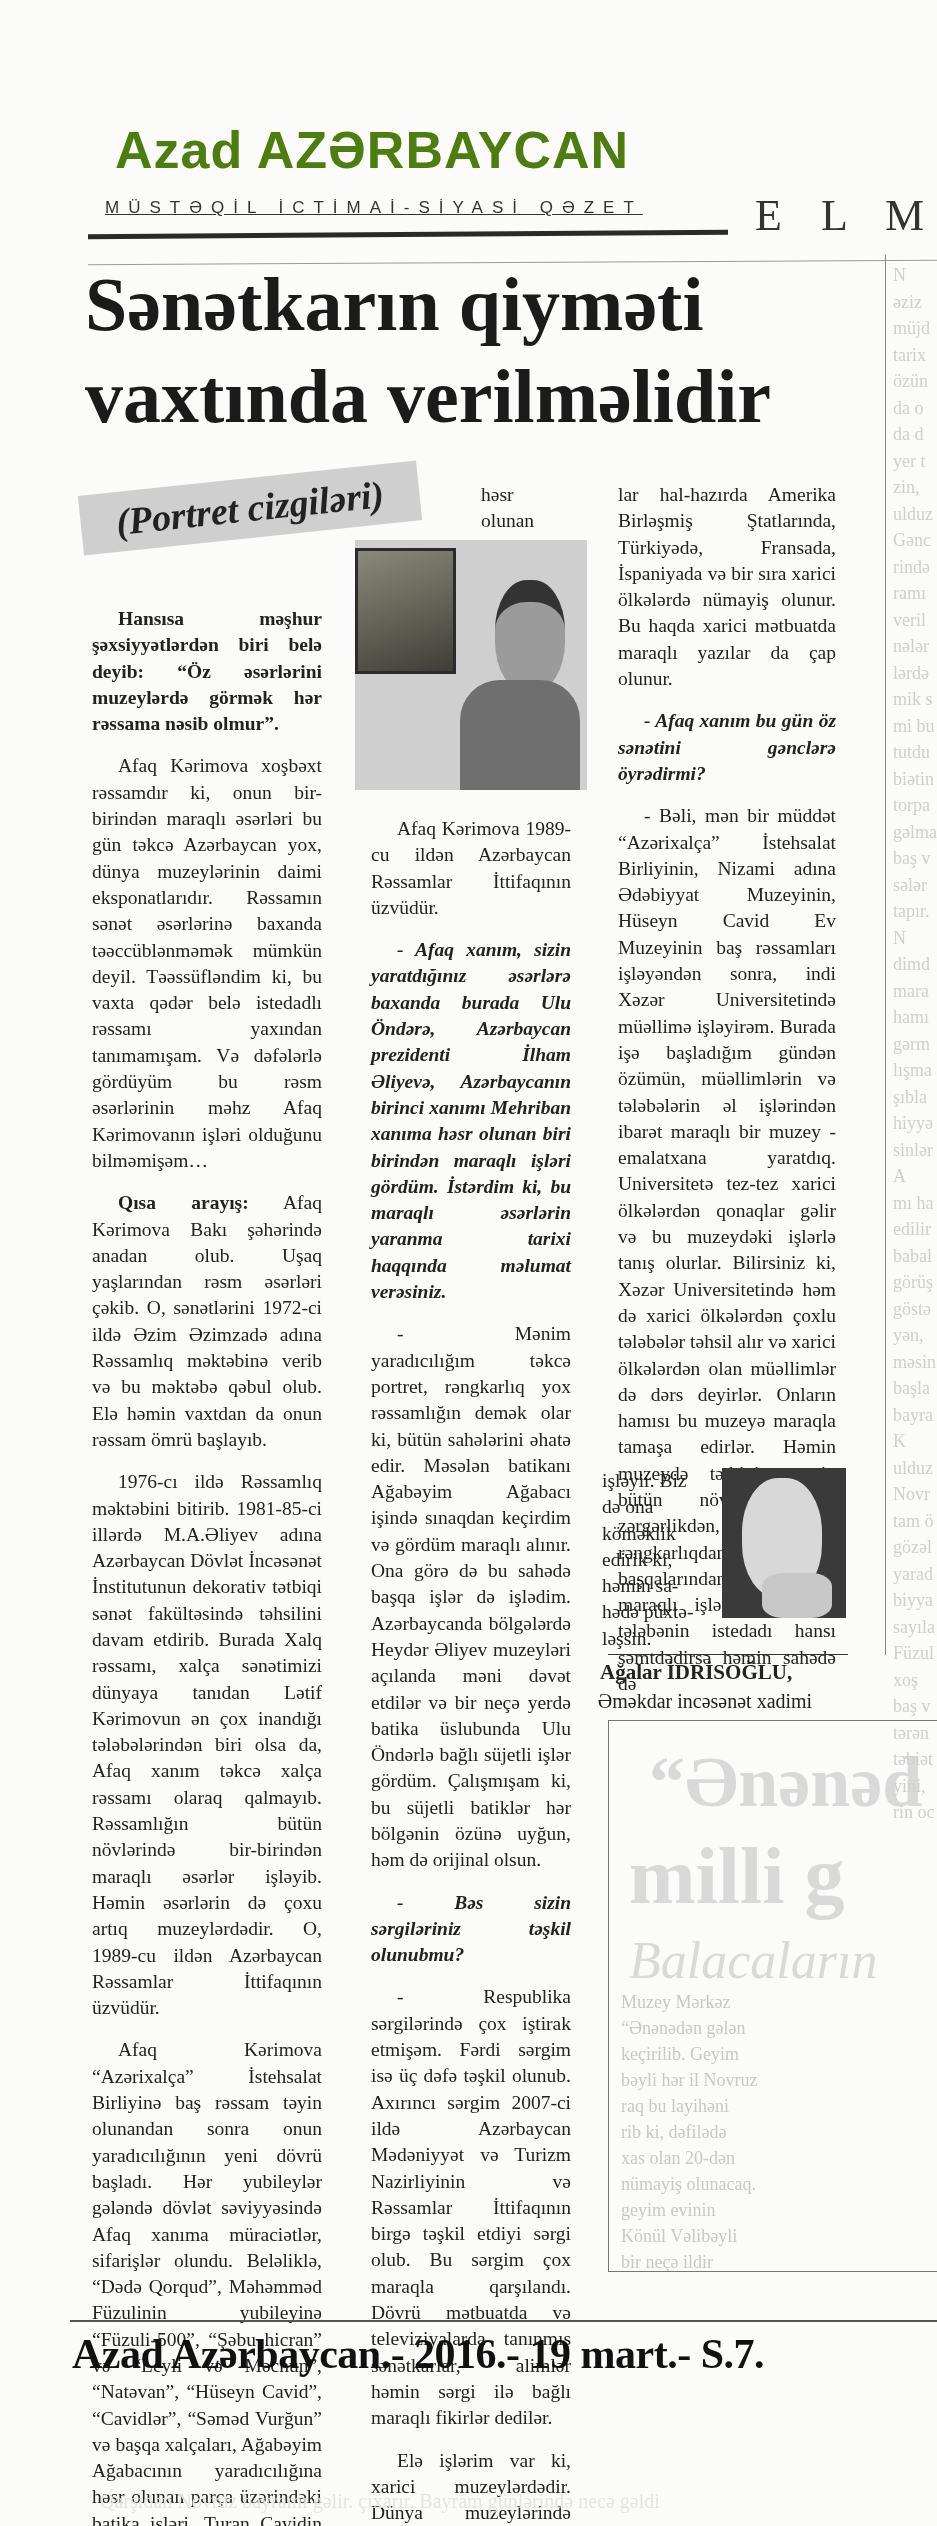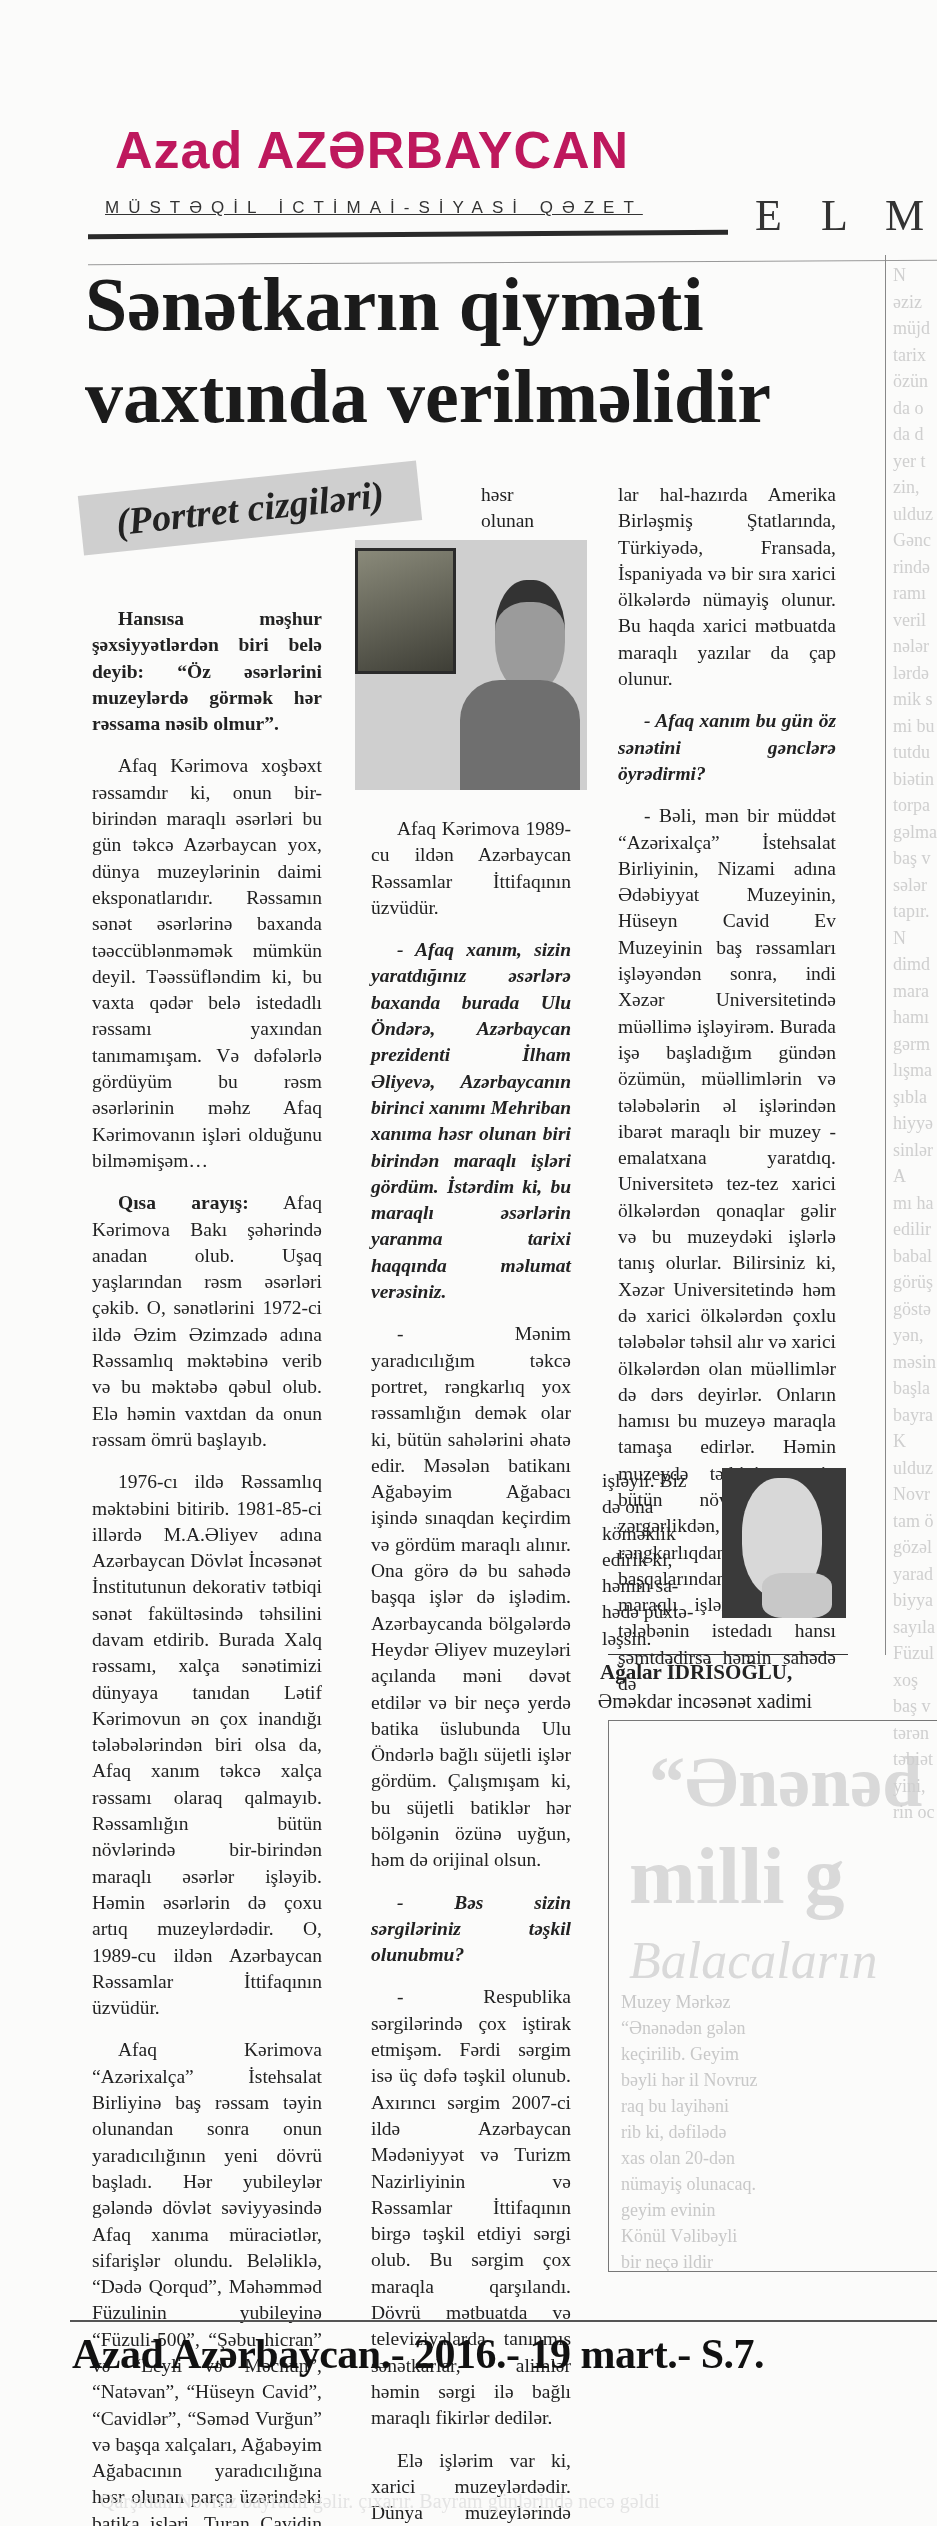--- a/index.html
+++ b/index.html
@@ -4,21 +4,21 @@
 <style>
   html, body { margin: 0; padding: 0; }
   body {
     width: 937px; height: 2526px; position: relative; overflow: hidden;
     background: #fbfbfa; color: #1a1a1a;
     font-family: "Liberation Serif", serif;
   }
   .abs { position: absolute; }
   .masthead-title {
     left: 115px; top: 120px; font-family: "Liberation Sans", sans-serif;
-    font-weight: bold; font-size: 52px; letter-spacing: 1px; color: #be185d; white-space: nowrap;
+    font-weight: bold; font-size: 52px; letter-spacing: 1px; color: #4d7c0f; white-space: nowrap;
   }
   .masthead-sub {
     left: 105px; top: 198px; font-family: "Liberation Sans", sans-serif;
     font-size: 17px; letter-spacing: 9px; color: #333; white-space: nowrap; text-decoration: underline;
   }
   .masthead-rule { left: 88px; top: 232px; width: 640px; height: 5px; background: #2a2a2a; transform: rotate(-0.4deg); }
   .section-label {
     left: 755px; top: 190px; font-size: 44px; letter-spacing: 14px; color: #333; white-space: nowrap;
   }
   .thin-rule { left: 88px; top: 262px; width: 849px; height: 1px; background: #999; transform: rotate(-0.3deg); }

